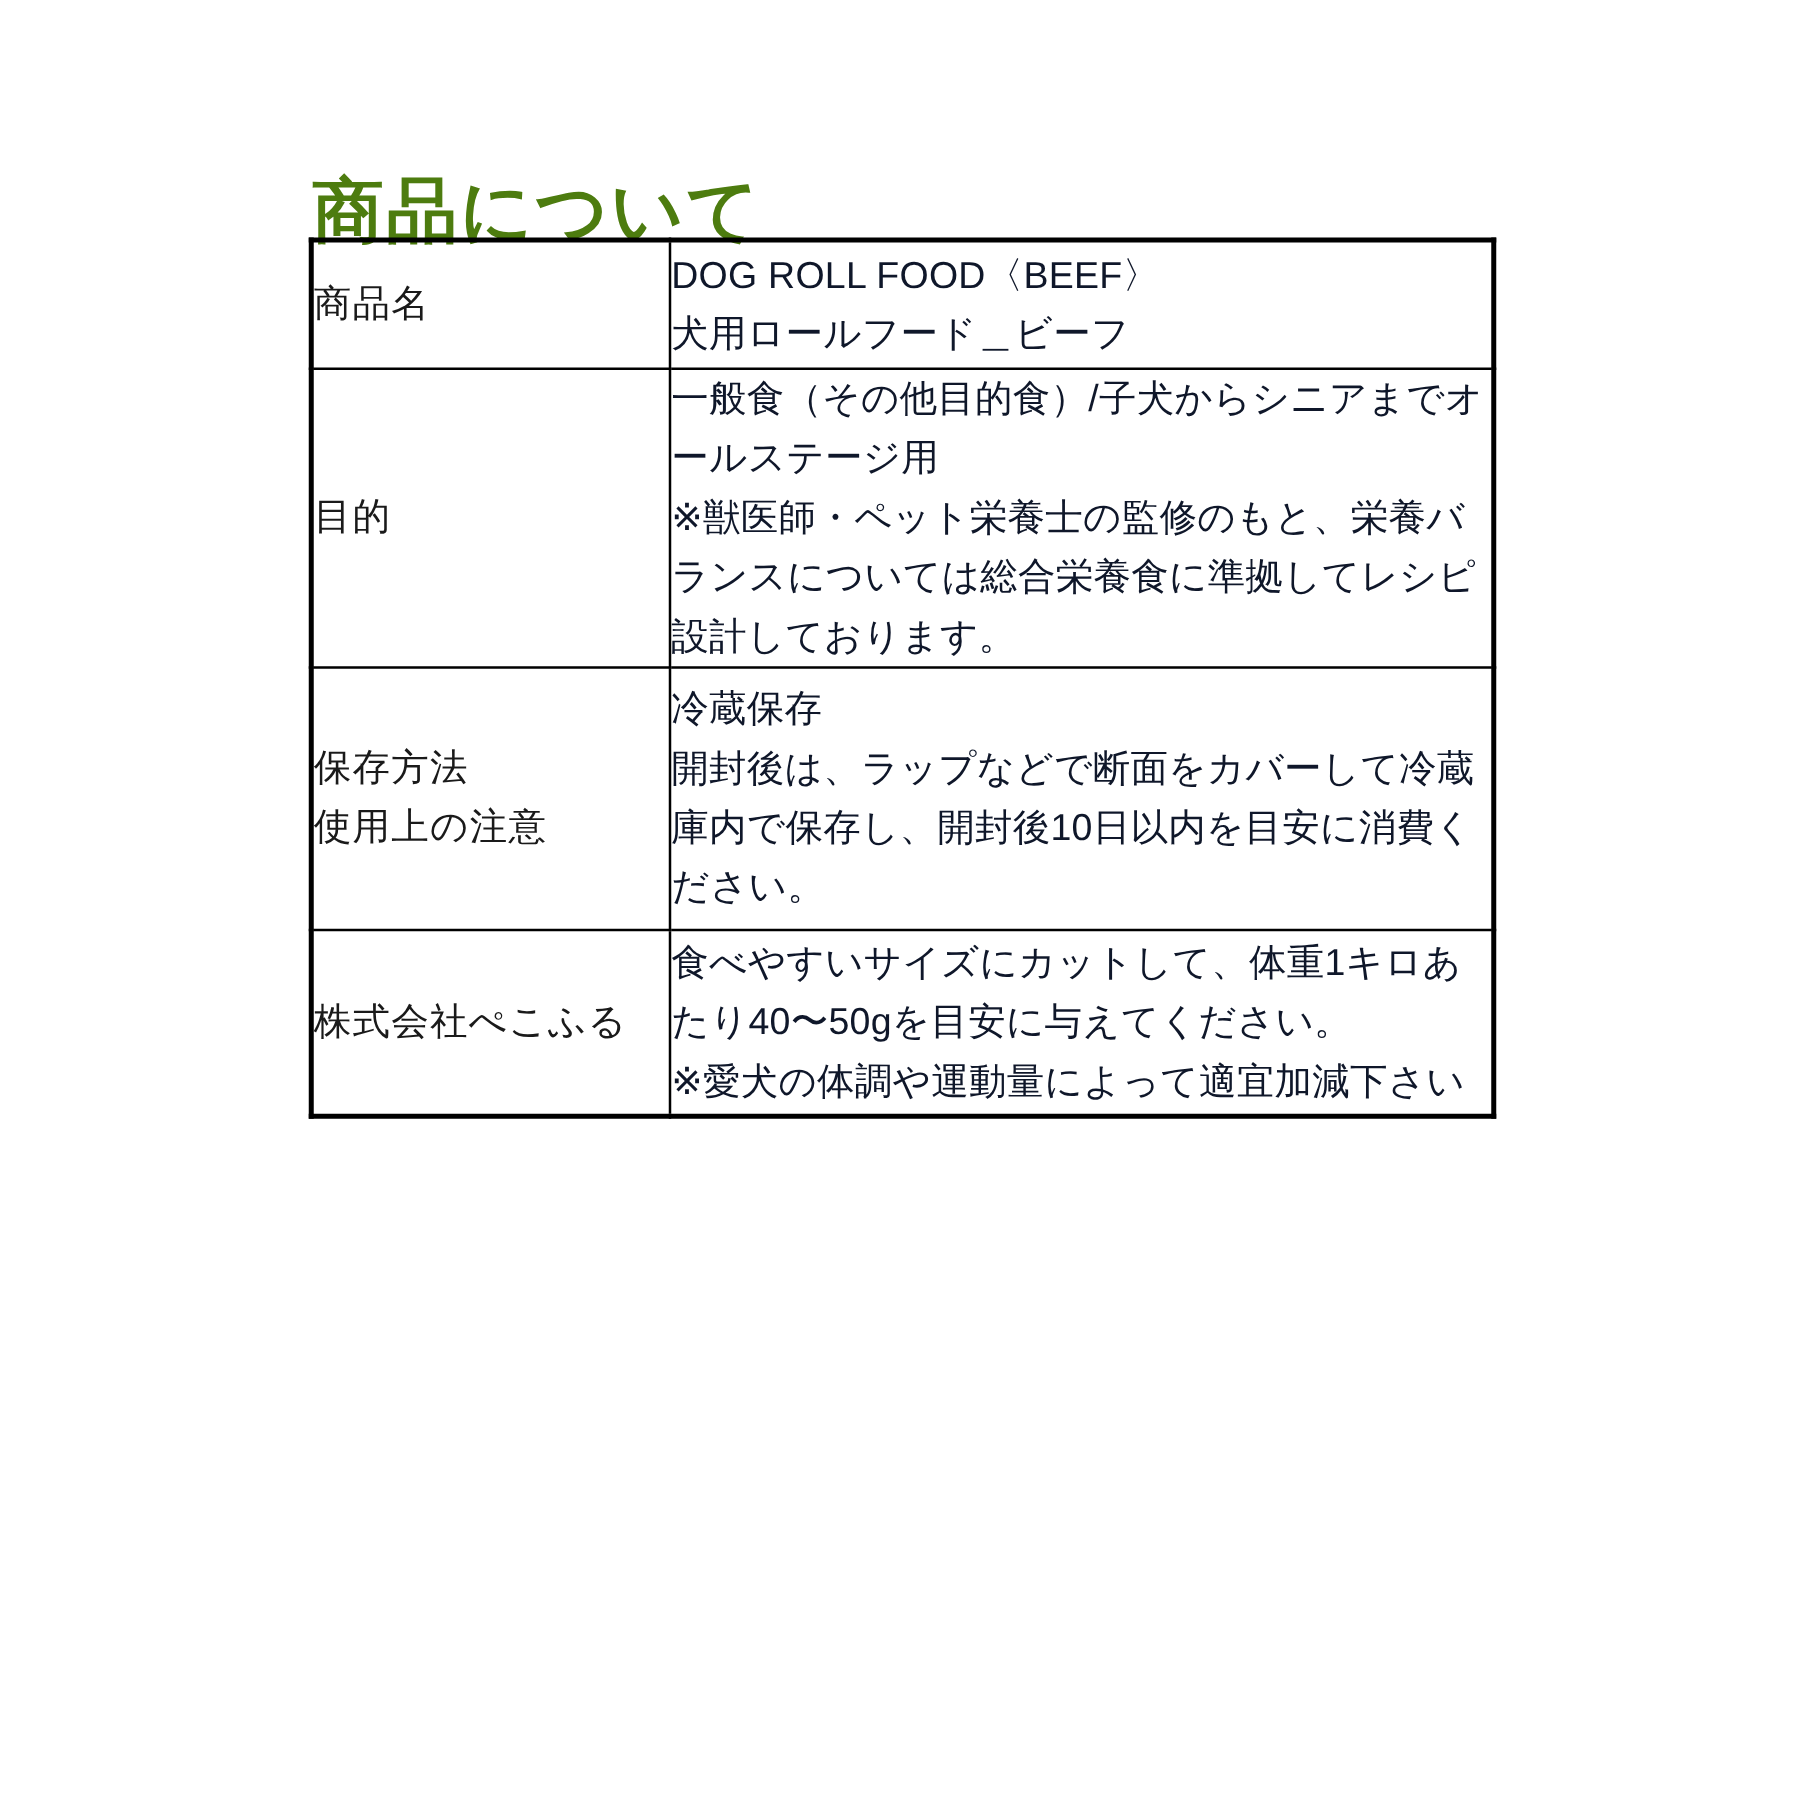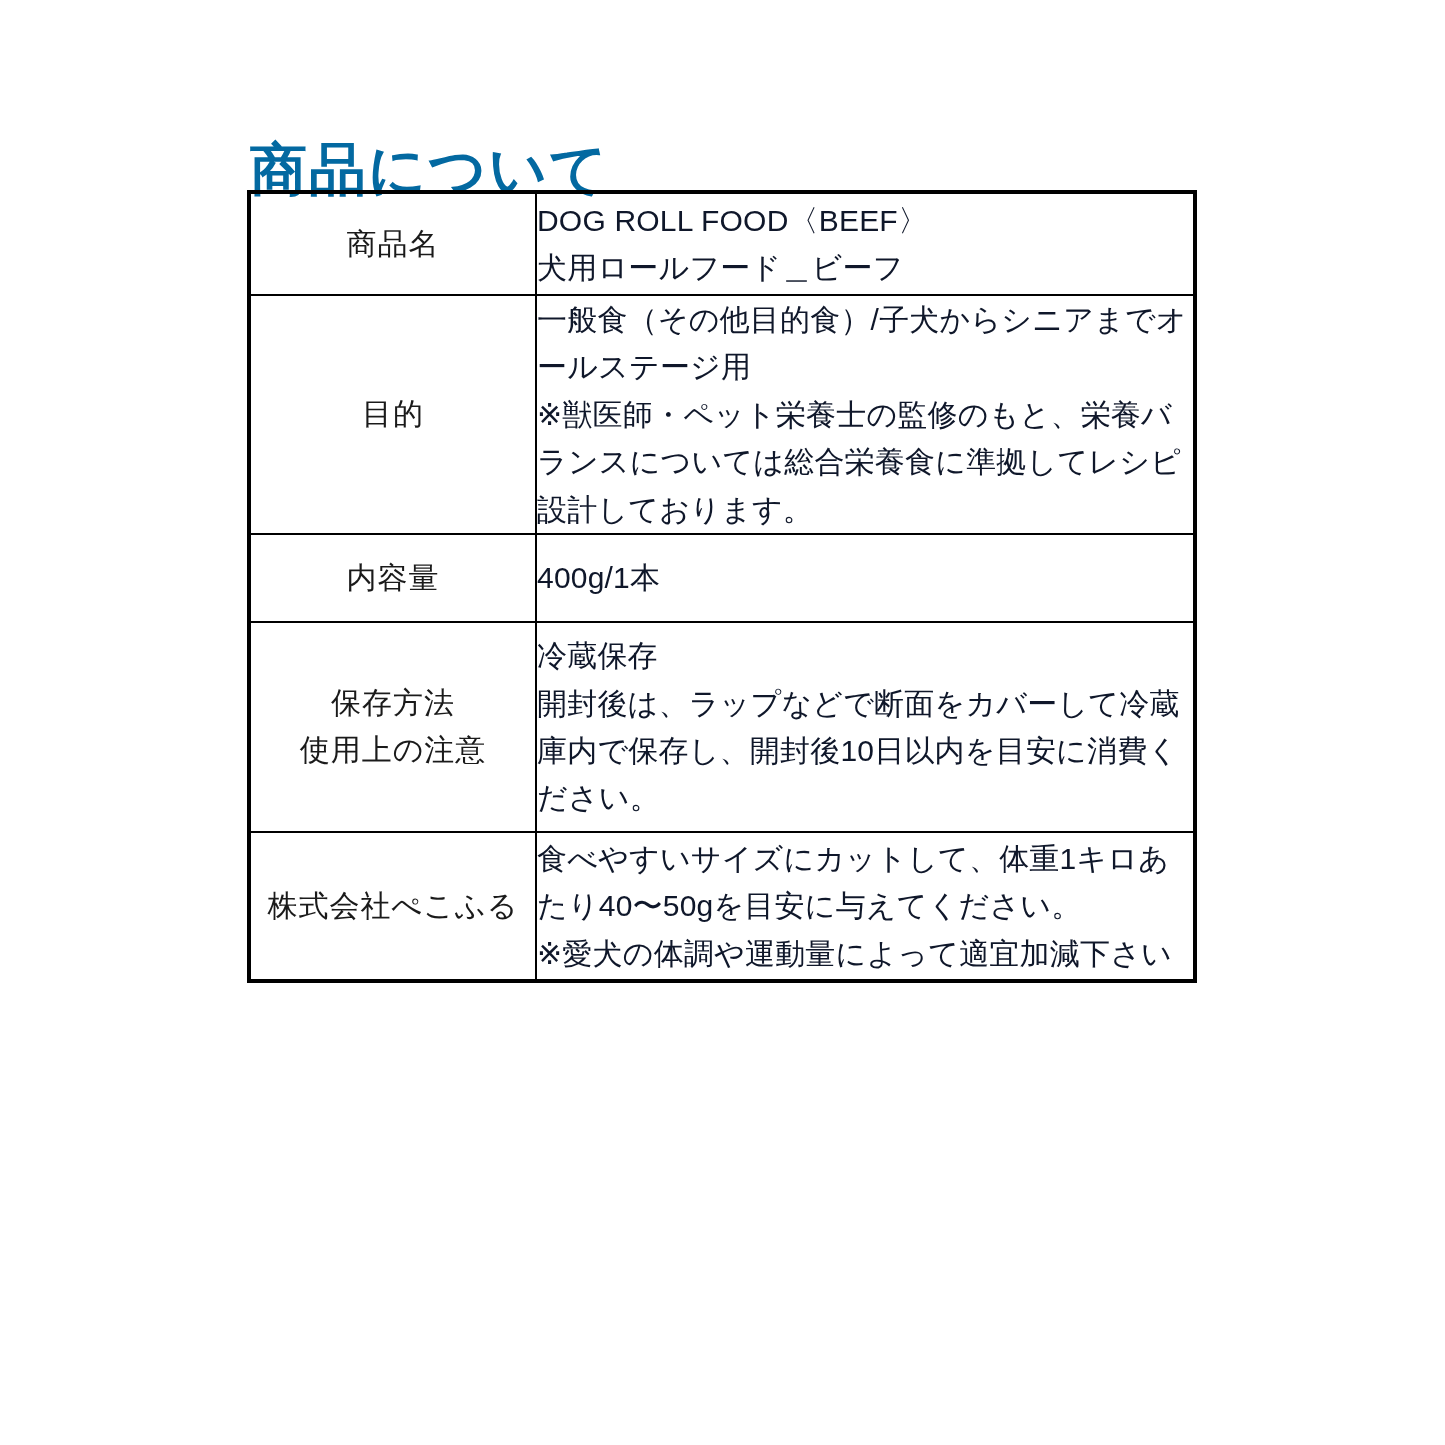--- a/index.html
+++ b/index.html
@@ -25,21 +25,21 @@
 
   .page-title {
     position: absolute;
     left: 250px;
     top: 100px;
     font-family: "DejaVu Serif", "Liberation Serif", serif;
     font-size: 57px;
     font-weight: 700;
     letter-spacing: 2px;
     line-height: 1.1;
-    color: #0369a1;
+    color: #4d7c0f;
     white-space: nowrap;
   }
 
   .spec-table {
     position: absolute;
     left: 247px;
     top: 190px;
     width: 950px;
     border-collapse: collapse;
     table-layout: fixed;
@@ -54,21 +54,21 @@
 
   .col-label {
     width: 287px;
   }
 
   .col-value {
     width: 659px;
   }
 
   .label-cell {
-    text-align: center;
+    text-align: left;
     font-size: 30px;
     line-height: 1.55;
     letter-spacing: 1px;
     padding: 10px 6px;
     color: #1a1a1a;
   }
 
   .value-cell {
     text-align: left;
     font-size: 30px;
@@ -105,24 +105,20 @@
       <tr class="row-name">
         <td class="label-cell">商品名</td>
         <td class="value-cell">DOG  ROLL FOOD〈BEEF〉
 犬用ロールフード＿ビーフ</td>
       </tr>
       <tr class="row-purpose">
         <td class="label-cell">目的</td>
         <td class="value-cell">一般食（その他目的食）/子犬からシニアまでオールステージ用
 ※獣医師・ペット栄養士の監修のもと、栄養バランスについては総合栄養食に準拠してレシピ設計しております。</td>
       </tr>
-      <tr class="row-volume">
-        <td class="label-cell">内容量</td>
-        <td class="value-cell">400g/1本</td>
-      </tr>
       <tr class="row-storage">
         <td class="label-cell" style="white-space: pre-line;">保存方法
 使用上の注意</td>
         <td class="value-cell">冷蔵保存
 開封後は、ラップなどで断面をカバーして冷蔵庫内で保存し、開封後10日以内を目安に消費ください。</td>
       </tr>
       <tr class="row-feeding">
         <td class="label-cell">株式会社ぺこふる</td>
         <td class="value-cell">食べやすいサイズにカットして、体重1キロあたり40〜50gを目安に与えてください。
 ※愛犬の体調や運動量によって適宜加減下さい</td>

